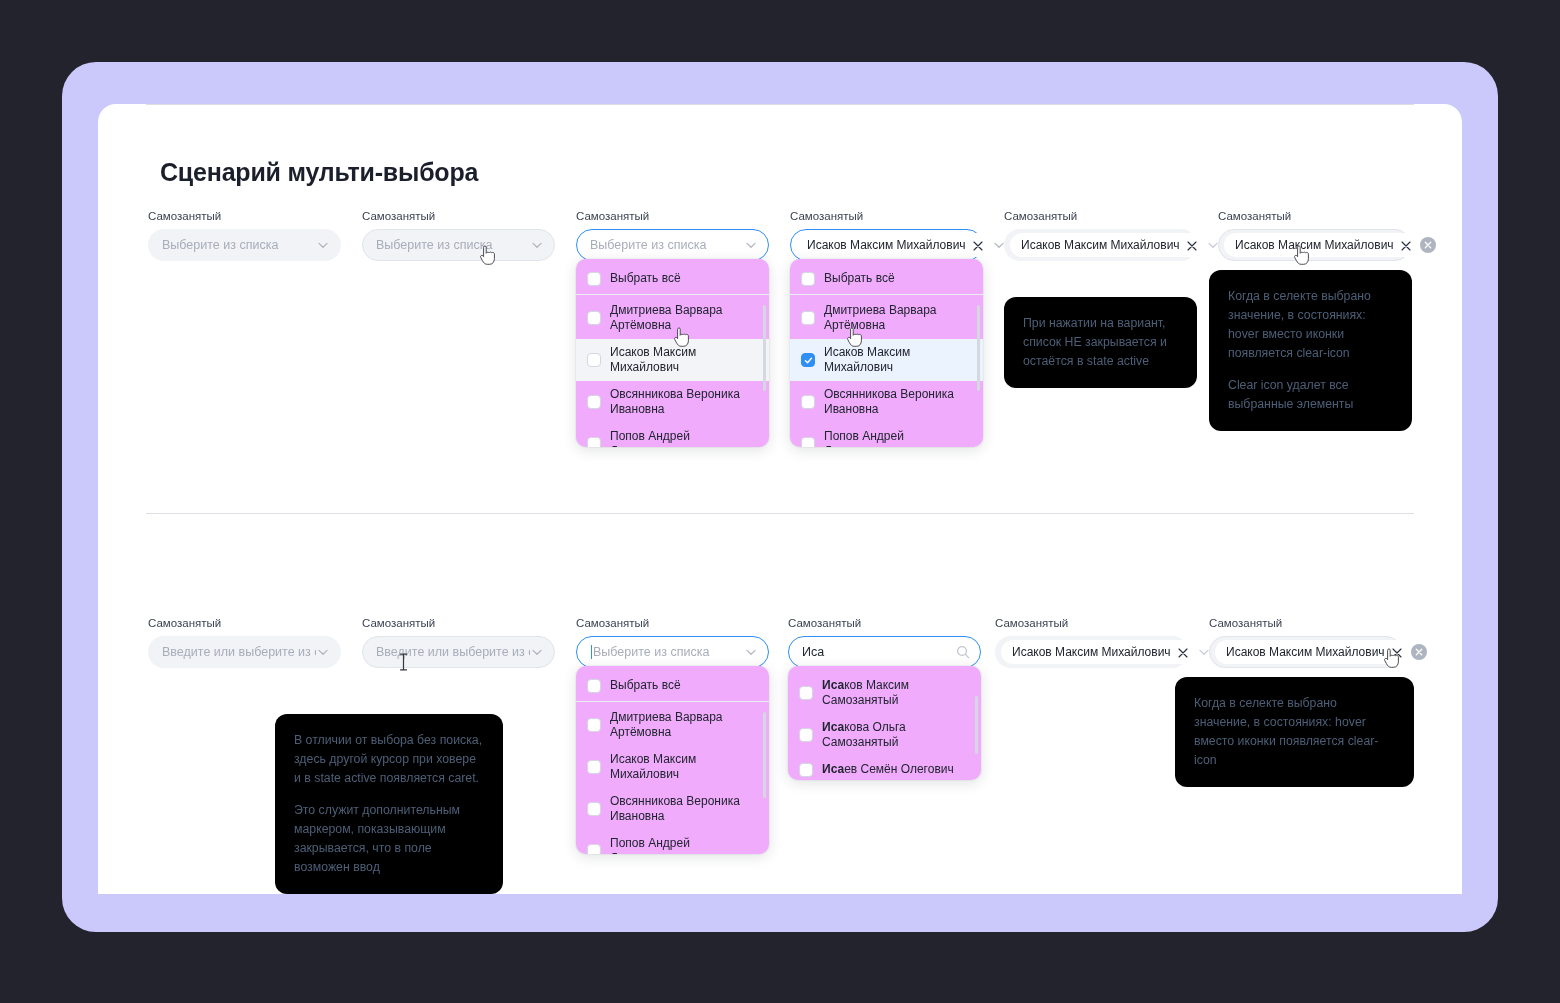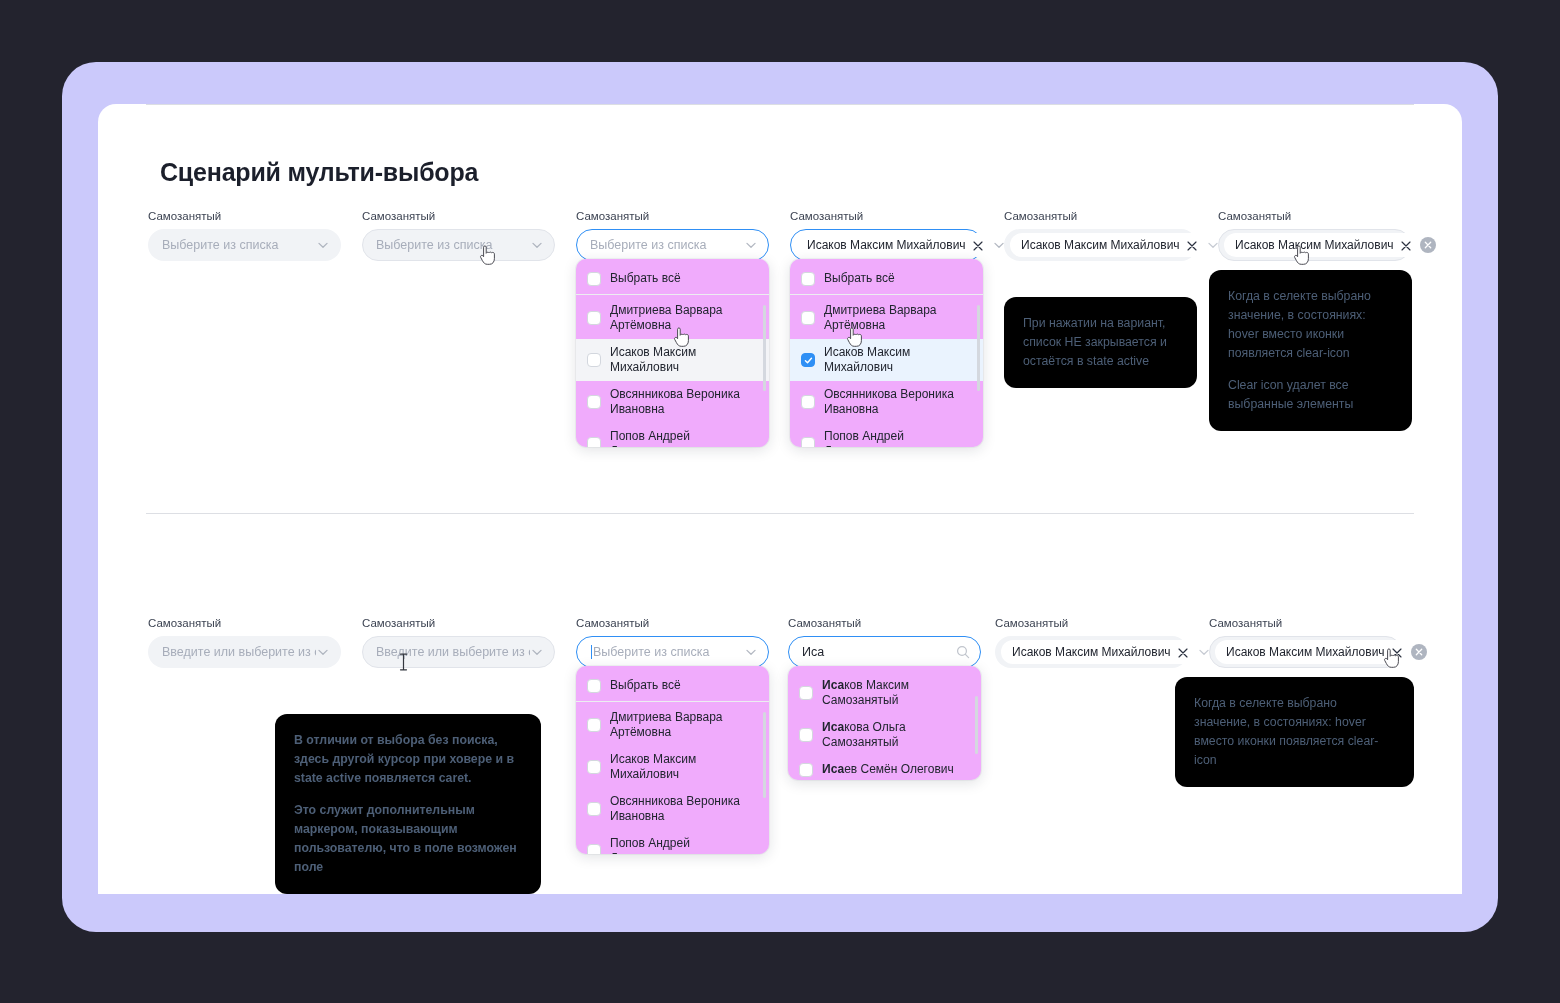--- a/index.html
+++ b/index.html
@@ -470,22 +470,22 @@
           </svg>
       </span>
     </div>
   </div>
   <span class="cursor" style="left:1382px; top:648px;">
     <svg width="20" height="24" viewBox="0 0 20 24">
       <path d="M5.6 2.2c0-.7.6-1.3 1.3-1.3s1.3.6 1.3 1.3v6.1c.3-.7.9-1.1 1.6-1.1.5 0 1 .3 1.2.7.3-.5.8-.8 1.4-.8.6 0 1.1.3 1.3.8.3-.3.7-.5 1.1-.5.9 0 1.6.7 1.6 1.7v4.6c0 3.1-1.8 5.6-4.8 5.6H9.3c-2.4 0-3.6-1.3-5-3.9l-1.6-3c-.4-.7-.1-1.5.6-1.9.6-.3 1.3-.1 1.7.4l.6.8V2.2z" fill="#ffffff" stroke="#4a4a52" stroke-width="1"></path>
     </svg>
   </span>
 
-  <div class="note" style="left:275px; top:714px; width:266px;font-weight:bold;">
+  <div class="note" style="left:275px; top:714px; width:228px;">
     <p>В отличии от выбора без поиска, здесь другой курсор при ховере и в state active появляется caret.</p>
-    <p>Это служит дополнительным маркером, показывающим пользователю, что в поле возможен поле</p>
+    <p>Это служит дополнительным маркером, показывающим закрывается, что в поле возможен ввод</p>
   </div>
 
   <div class="note" style="left:1175px; top:677px; width:239px;">
     <p>Когда в селекте выбрано значение, в состояниях: hover вместо иконки появляется clear-icon</p>
   </div>
 
 </div>
 
 </body></html>

